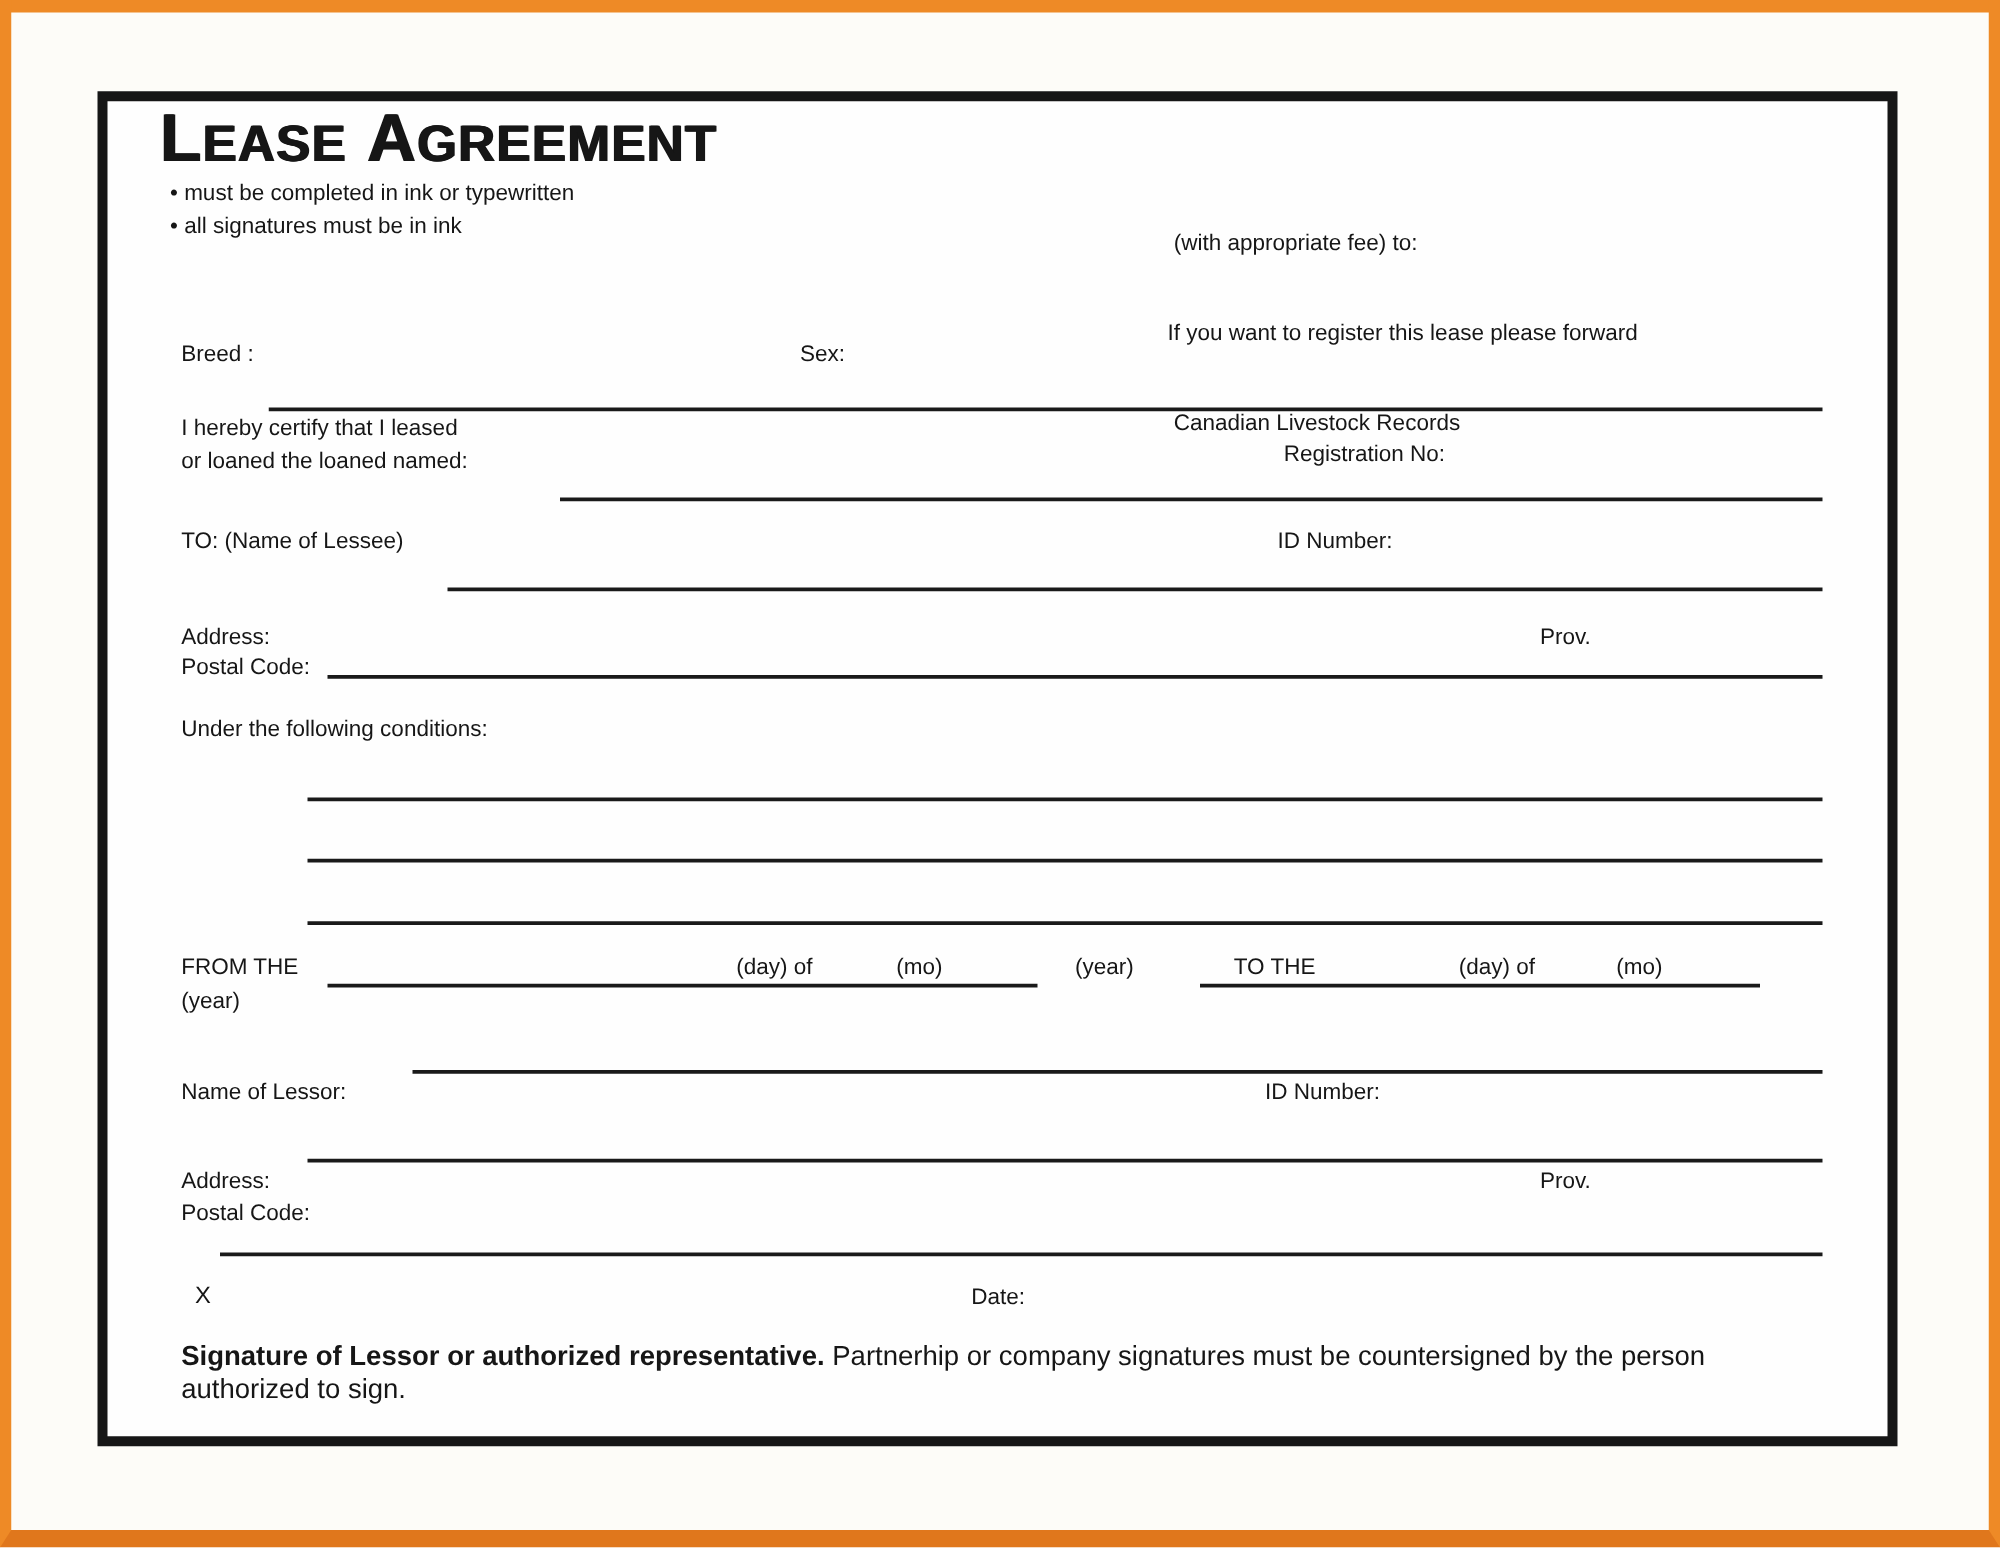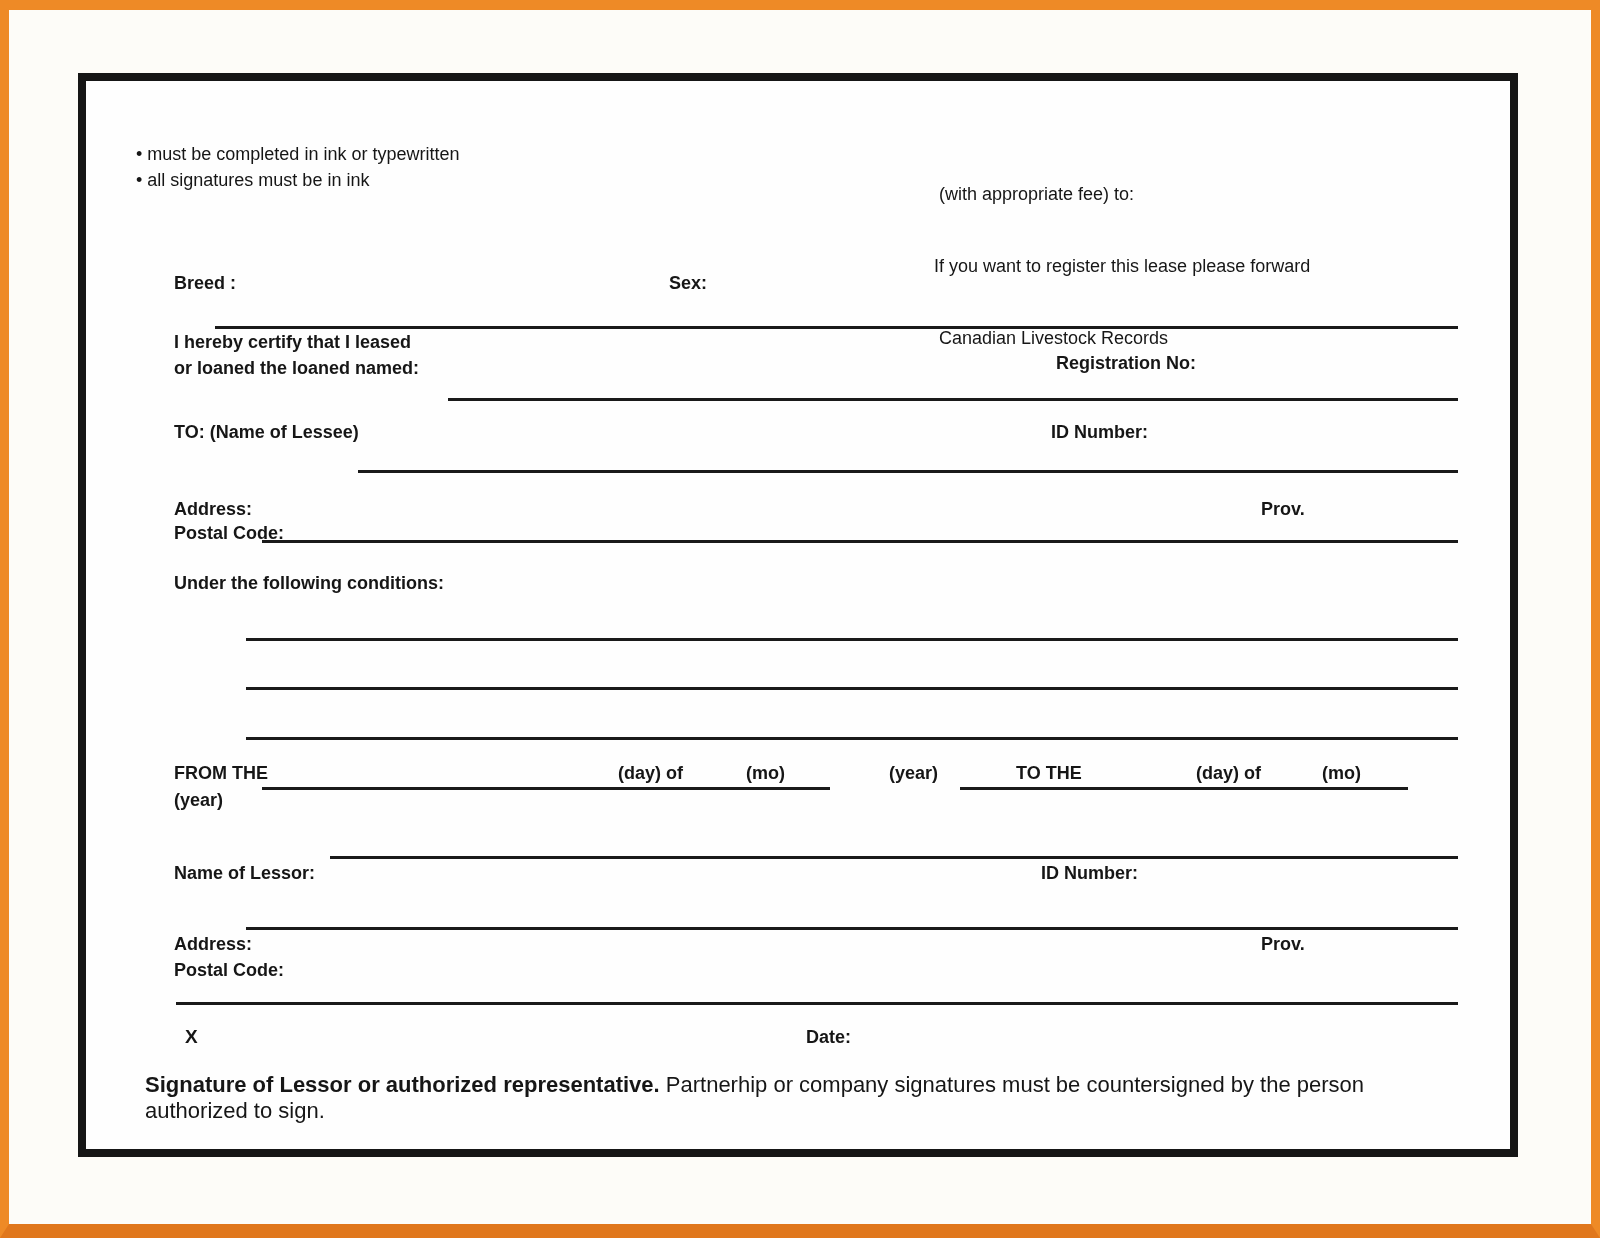--- a/index.html
+++ b/index.html
@@ -36,37 +36,38 @@
   .title .ts{font-size:41px;}
   .title .tb.word2{margin-left:16px;}
   .note{
     position:absolute;left:136px;font-size:18px;white-space:pre;
   }
   .register{
     position:absolute;left:934px;top:134px;
     font-size:18px;line-height:24px;white-space:pre;
   }
   .lbl{
-    position:absolute;font-size:18px;font-weight:bold;white-space:pre;line-height:22px;margin-left:29px;
+    position:absolute;font-size:18px;font-weight:normal;white-space:pre;line-height:22px;
   }
   .rule{
     position:absolute;height:3px;background:#1a1a1a;
   }
   .sig-note{
     position:absolute;left:145px;top:1072px;font-size:22px;white-space:pre-wrap;width:1320px;
   }
   .sig-note .b{font-weight:bold;}
 </style>
 </head>
 <body>
 
 <div class="page" style="--border_orange: #ee8a26; --frame_black: #161616; --ink: #161616;">
   <div class="orange-frame"></div>
   <div class="black-frame"></div>
 
+  <div class="title"><span class="tb">L</span><span class="ts">EASE</span><span class="tb word2">A</span><span class="ts">GREEMENT</span></div>
 
   <div class="note" style="top:144px">• must be completed in ink or typewritten</div>
   <div class="note" style="top:170px">• all signatures must be in ink</div>
 
   <div class="register">
     <div> (with appropriate fee) to:</div>
     <div>If you want to register this lease please forward</div>
     <div> Canadian Livestock Records</div>
   </div>
 

